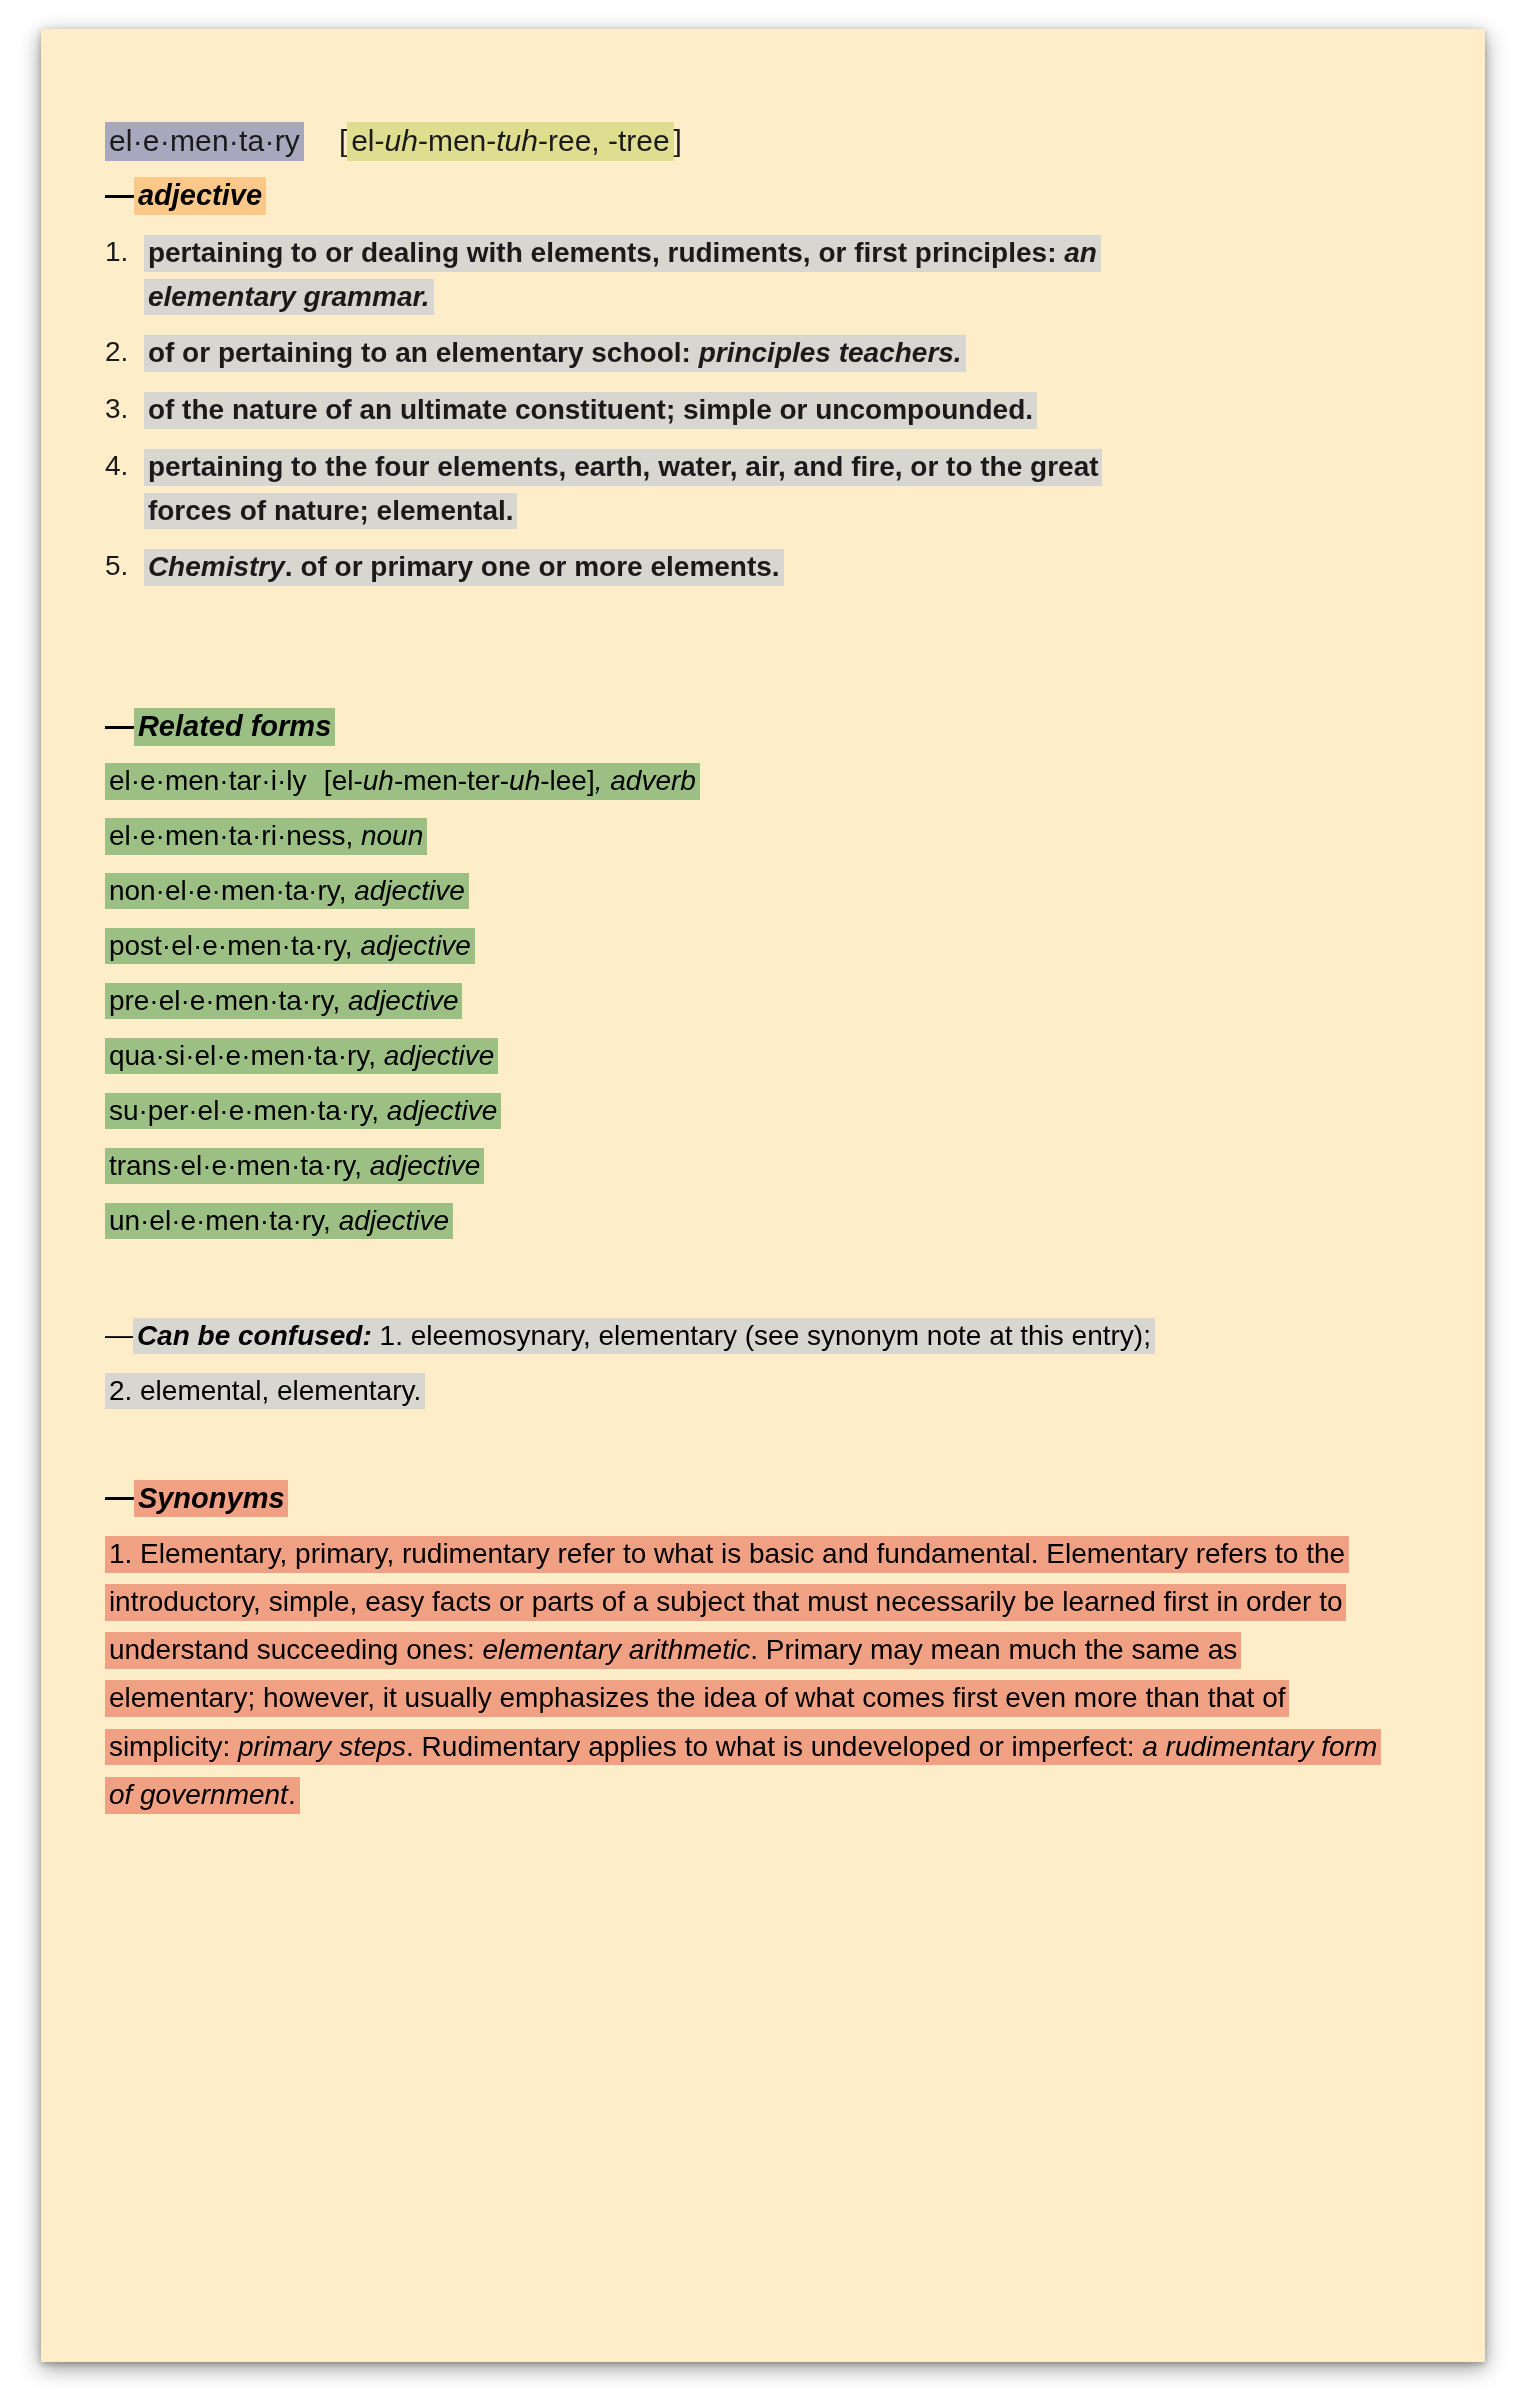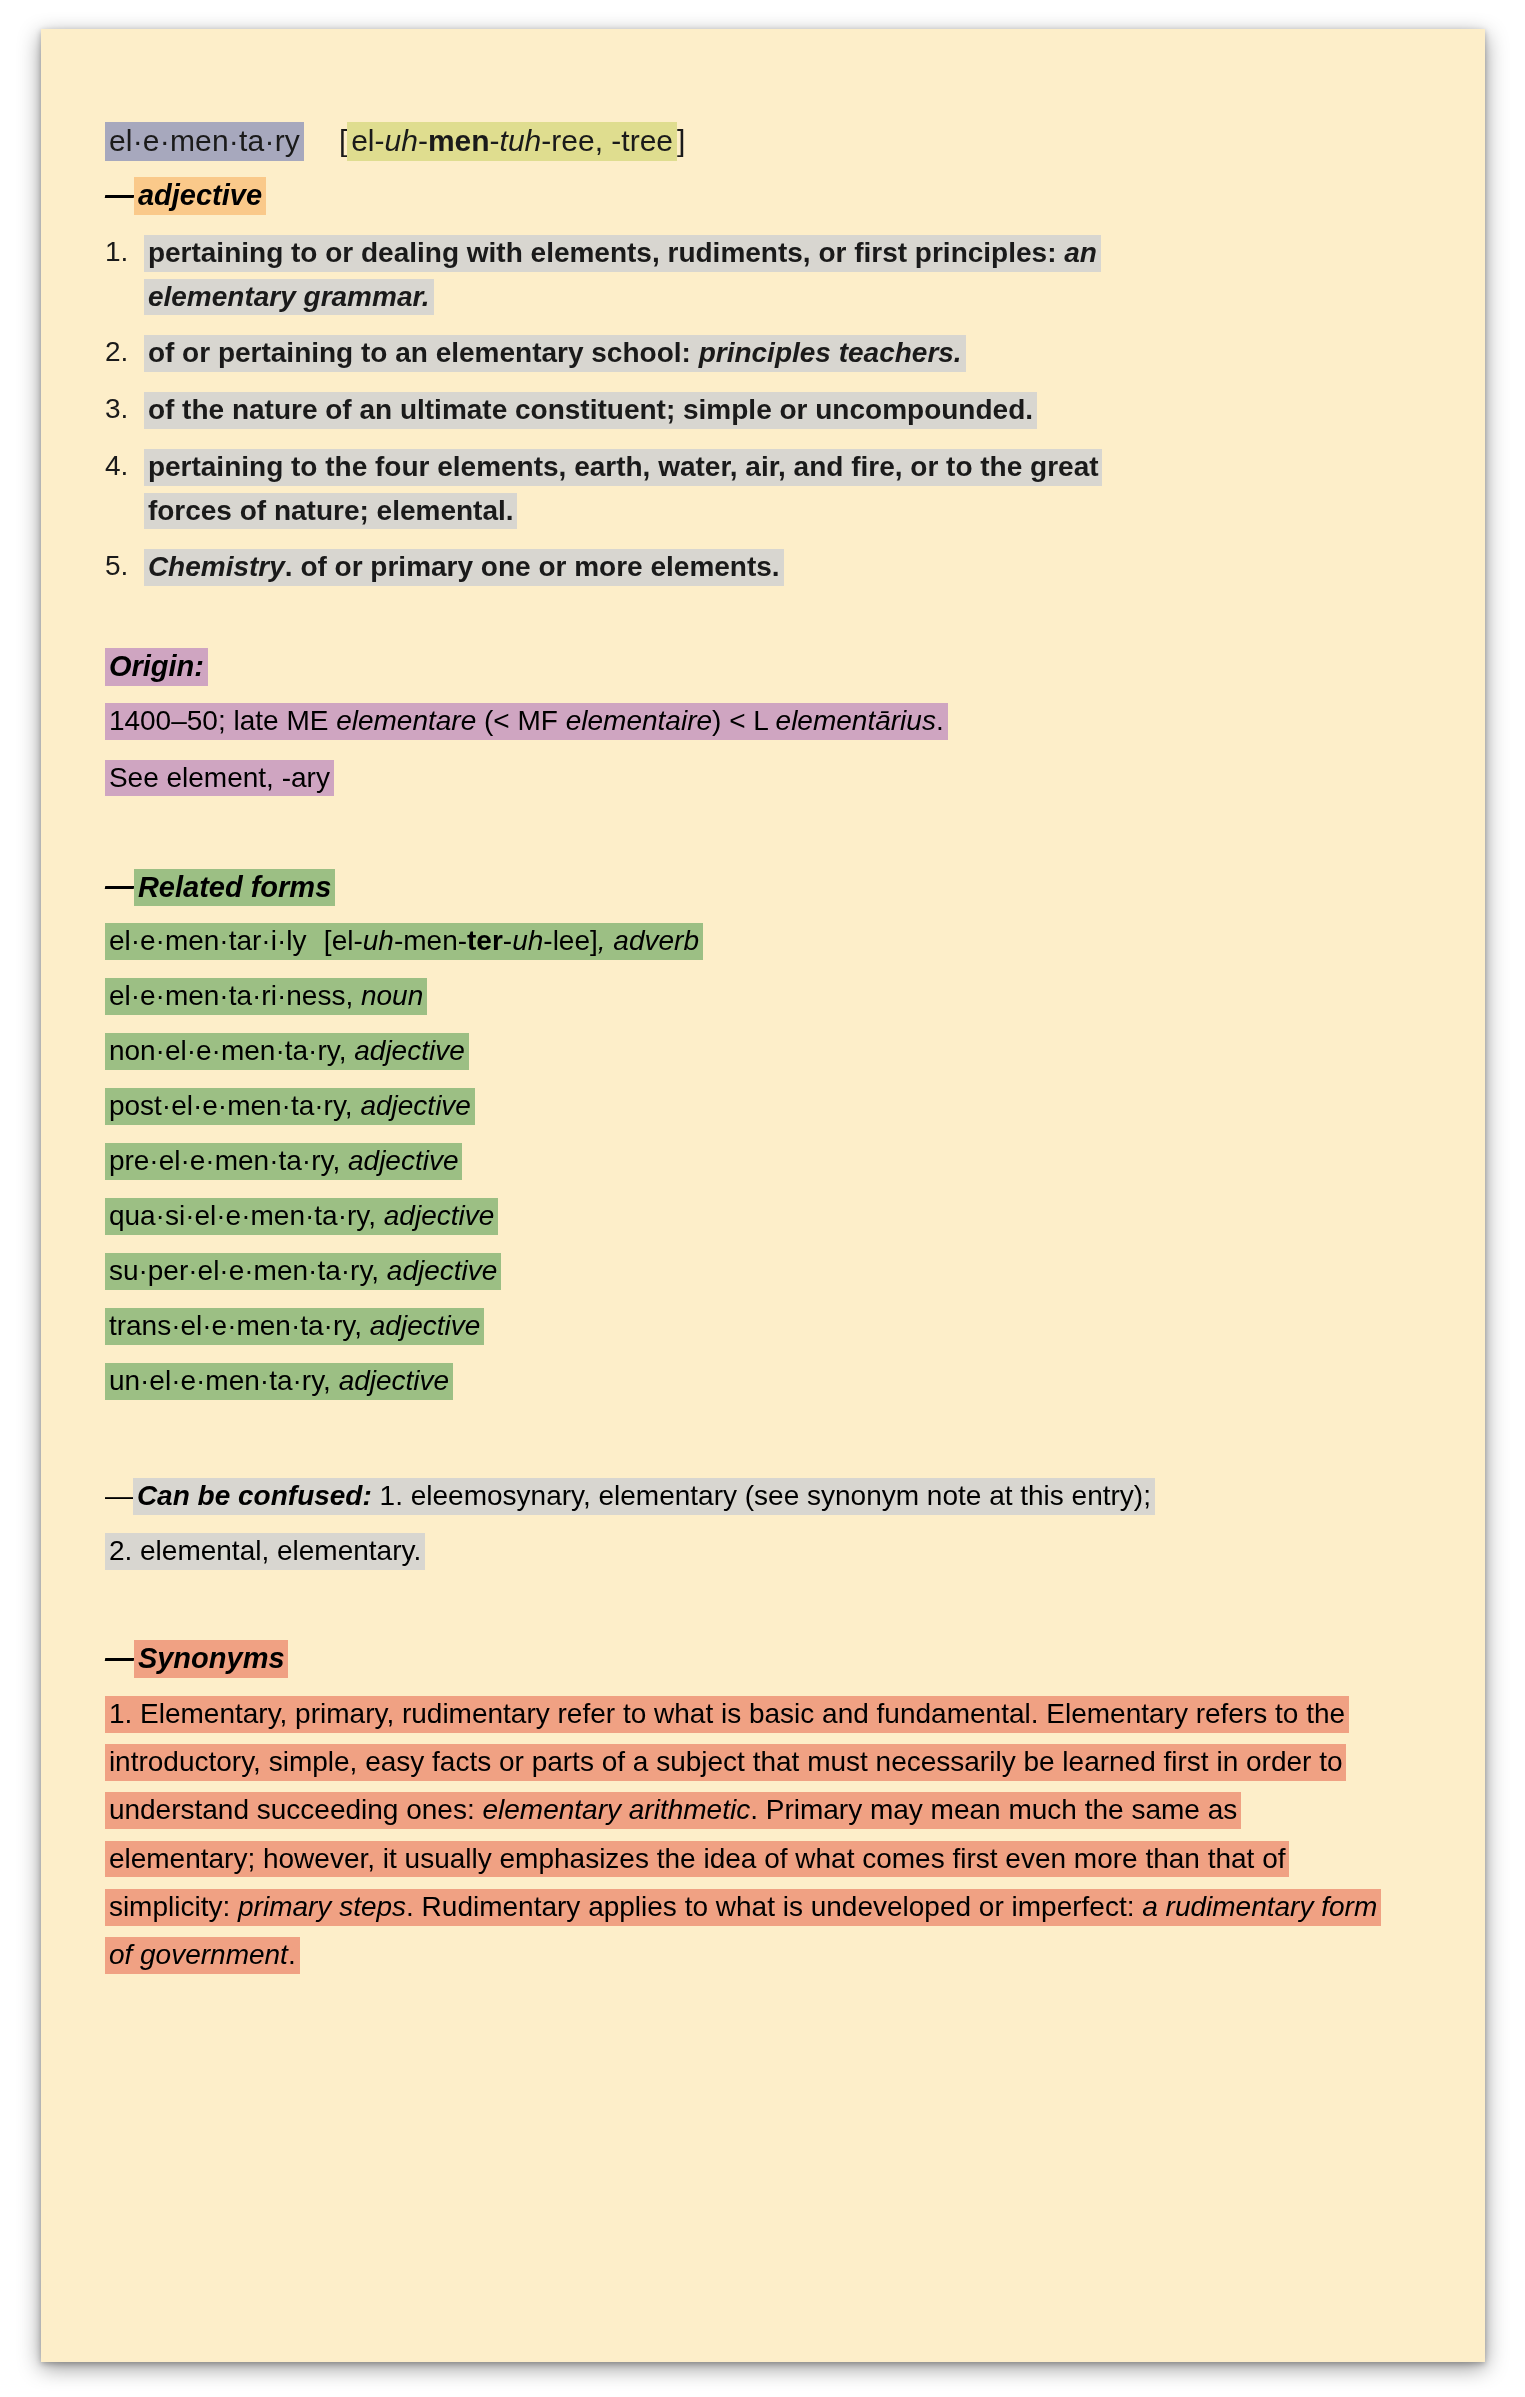--- a/index.html
+++ b/index.html
@@ -134,21 +134,21 @@
   }
   .cbc b { font-weight: bold; font-style: italic; }
 
   
   .syn-para {
     font-size: 28px;
     line-height: 1.72;
     max-width: 1284px;
   }
   i { font-style: italic; }
-  b { font-weight: bold; }
+  b { font-weight: normal; }
 </style>
 </head>
 <body>
 
 <div class="page">
   <div class="inner">
 
     <div class="headline">
       <span class="hl hl-lav headword">el·e·men·ta·ry</span><span class="pron"><span>[</span><span class="hl hl-olive"><span>el-</span><i>uh</i><span>-</span><b>men</b><span>-</span><i>tuh</i><span>-ree, -tree</span></span><span>]</span></span>
     </div>
@@ -193,31 +193,20 @@
         <div class="def-num">5.</div>
         <div class="def-body">
           <span class="hl hl-gray"><i>Chemistry</i><span>. of or primary one or more elements.</span></span>
         </div>
       </div>
 
     </div>
 
     <div class="gap-lg"></div>
 
-    <div>
-      <div class="sect-head">
-        <span class="hl hl-mauve">Origin:</span>
-      </div>
-      <div class="origin-body">
-        <span class="hl hl-mauve"><span>1400–50; late ME </span><i>elementare</i><span> (&lt; MF </span><i>elementaire</i><span>) &lt; L </span><i>elementārius</i><span>.</span></span>
-      </div>
-      <div class="origin-body">
-        <span class="hl hl-mauve">See element, -ary</span>
-      </div>
-    </div>
 
     <div class="gap-xl"></div>
 
     <div>
       <div class="sect-head">
         <span class="emdash-out">—</span><span class="hl hl-green">Related forms</span>
       </div>
 
       <div class="rf-row">
         <span class="hl hl-green"><span>el·e·men·tar·i·ly</span><span class="rf-pron"><span>[el-</span><i>uh</i><span>-men-</span><b>ter</b><span>-</span><i>uh</i><span>-lee]</span></span><i>, adverb</i></span>

